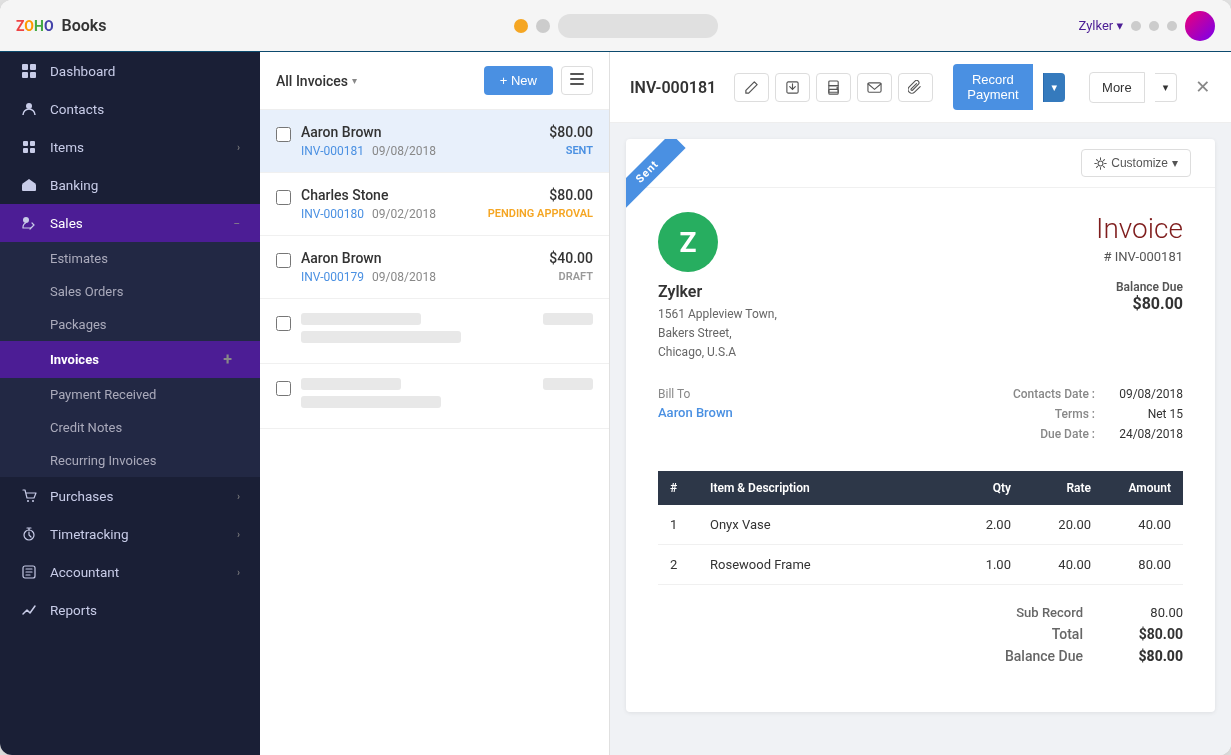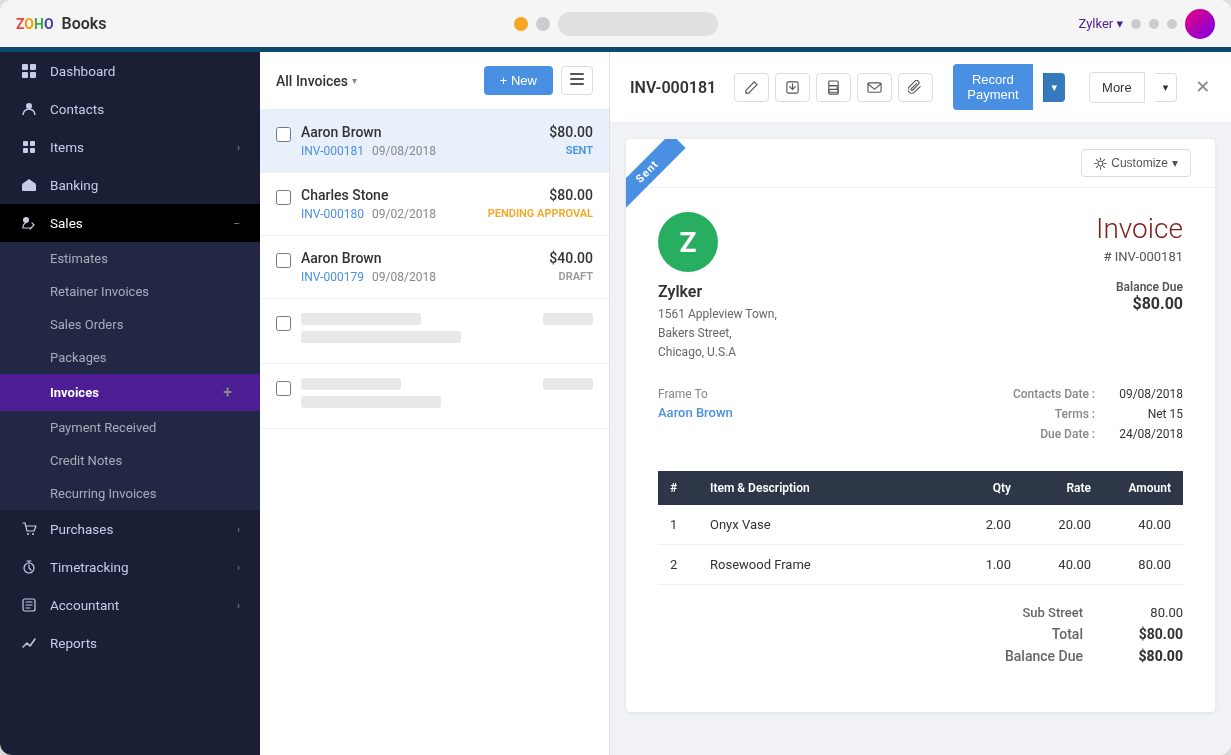--- a/index.html
+++ b/index.html
@@ -1,20 +1,20 @@
 <!DOCTYPE html>
 <html><head>
   <meta charset="utf-8">
   <style>
     * { box-sizing: border-box; margin: 0; padding: 0; }
     body { font-family: -apple-system, BlinkMacSystemFont, 'Segoe UI', Roboto, sans-serif; background: #e8e8e8; display: flex; justify-content: center; align-items: center; min-height: 100vh; }
     .app-window { width: 1231px; height: 755px; background: #fff; border-radius: 12px; overflow: hidden; display: flex; flex-direction: column; box-shadow: 0 4px 24px rgba(0,0,0,0.18); }
     
     
-    .title-bar { height: 52px; background: #f5f5f5; display: flex; align-items: center; padding: 0 16px; border-bottom: 5px solid #0c4a6e; flex-shrink: 0; }
+    .title-bar { height: 52px; background: #f5f5f5; display: flex; align-items: center; padding: 0 16px; border-bottom: 1px solid #0c4a6e; flex-shrink: 0; }
     .title-bar-logo { display: flex; align-items: center; gap: 6px; margin-right: auto; }
     .zoho-logo { display: flex; align-items: center; }
     .zoho-text { font-size: 14px; font-weight: 700; }
     .zoho-text .z { color: #e44; }
 .zoho-text .o1 { color: #f90; }
 .zoho-text .h { color: #4a4; }
 .zoho-text .o2 { color: #44a; }
     .books-text { font-size: 16px; font-weight: 600; color: #333; margin-left: 2px; }
     .title-bar-center { display: flex; align-items: center; gap: 8px; position: absolute; left: 50%; transform: translateX(-50%); }
     .tb-circle { width: 14px; height: 14px; border-radius: 50%; }
@@ -25,21 +25,21 @@
     .user-name { font-size: 13px; color: #4c1d95; }
     .tb-dot { width: 10px; height: 10px; border-radius: 50%; background: #ccc; }
     .avatar { width: 30px; height: 30px; border-radius: 50%; background: linear-gradient(135deg, #e07, #70e); }
 
     
     .main-layout { display: flex; flex: 1; overflow: hidden; }
 
     
     .sidebar { width: 260px; background: #1a1f36; flex-shrink: 0; display: flex; flex-direction: column; overflow-y: auto; }
     .sidebar-item { display: flex; align-items: center; gap: 12px; padding: 10px 20px; cursor: pointer; color: #c8cce8; font-size: 13.5px; }
-    .sidebar-item.active { background: #000000; color: #fff; }
+    .sidebar-item.active { background: #4c1d95; color: #fff; }
     .sidebar-icon { width: 18px; height: 18px; display: flex; align-items: center; justify-content: center; flex-shrink: 0; }
     .sidebar-label { flex: 1; }
     .sidebar-arrow { font-size: 10px; color: #888; }
     .sidebar-submenu { background: #222844; }
     .sidebar-submenu-item { padding: 9px 20px 9px 50px; font-size: 13px; color: #aab; cursor: pointer; }
     .sidebar-submenu-item.active { background: #4c1d95; color: #fff; font-weight: 700; }
     .submenu-item-row { display: flex; align-items: center; justify-content: space-between; }
     .submenu-plus { font-size: 16px; color: #888; padding-right: 8px; }
 
     
@@ -208,23 +208,20 @@
               <path d="M11 8l2 2-4 4" stroke="#c8cce8" stroke-width="1.2" fill="none" stroke-linecap="round"></path>
             </svg>
         </div>
         <span class="sidebar-label">Sales</span>
         <span class="sidebar-arrow">–</span>
       </div>
 
       <div class="sidebar-submenu">
         <div class="sidebar-submenu-item">
           <span>Estimates</span>
-        </div>
-        <div class="sidebar-submenu-item">
-          <span>Retainer Invoices</span>
         </div>
         <div class="sidebar-submenu-item">
           <span>Sales Orders</span>
         </div>
         <div class="sidebar-submenu-item">
           <span>Packages</span>
         </div>
         <div class="sidebar-submenu-item active">
           <div class="submenu-item-row">
             <span>Invoices</span>
@@ -449,21 +446,21 @@
               <div class="inv-title-block">
                 <div class="inv-title">Invoice</div>
                 <div class="inv-number"># INV-000181</div>
                 <div class="balance-due-label">Balance Due</div>
                 <div class="balance-due-amount">$80.00</div>
               </div>
             </div>
 
             <div class="inv-bill-section">
               <div>
-                <div class="bill-to-label">Frame To</div>
+                <div class="bill-to-label">Bill To</div>
                 <div class="bill-to-name">Aaron Brown</div>
               </div>
               <div class="inv-dates">
                 <div class="date-row">
                   <span class="date-label">Contacts Date :</span>
                   <span class="date-value">09/08/2018</span>
                 </div>
                 <div class="date-row">
                   <span class="date-label">Terms :</span>
                   <span class="date-value">Net 15</span>
@@ -498,21 +495,21 @@
     <td>Rosewood Frame</td>
     <td class="right">1.00</td>
     <td class="right">40.00</td>
     <td class="right">80.00</td>
   </tr>
                 </tbody>
             </table>
 
             <div class="inv-totals">
               <div class="total-row">
-                <span class="total-label">Sub Street</span>
+                <span class="total-label">Sub Record</span>
                 <span class="total-value">80.00</span>
               </div>
               <div class="total-row grand">
                 <span class="total-label">Total</span>
                 <span class="total-value">$80.00</span>
               </div>
               <div class="total-row balance">
                 <span class="total-label">Balance Due</span>
                 <span class="total-value">$80.00</span>
               </div>

